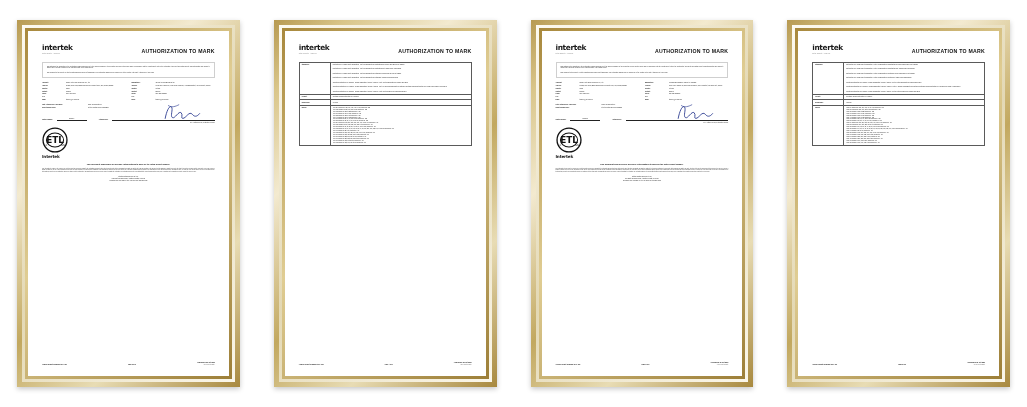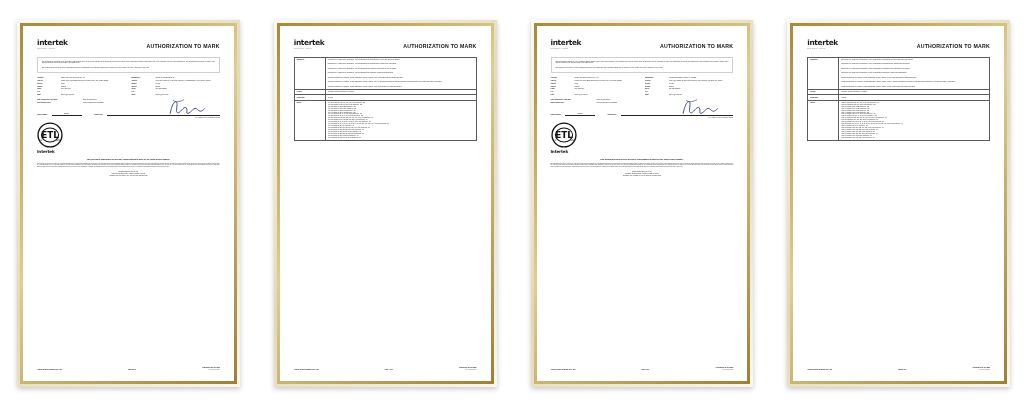--- a/index.html
+++ b/index.html
@@ -9,20 +9,21 @@
     overflow:hidden;
   }
   .gallery{display:flex;width:1027px;height:407px;}
   .frame-cell{width:256.75px;height:407px;position:relative;}
 
   
   .frame{
     position:absolute;left:17px;top:20px;right:17px;bottom:20px;
     background:
       linear-gradient(135deg,#b79a52 0%,#d9c589 12%,#f3ead0 30%,#c2a85f 55%,#e8dcb4 75%,#a8893f 100%);
+    padding:5px;
     box-shadow:0 2px 5px rgba(0,0,0,.22);
     box-sizing:border-box;
   }
   .frame-inner{
     width:100%;height:100%;box-sizing:border-box;
     background:linear-gradient(135deg,#fdfaf0,#e3d8b4 50%,#fbf7ea);
     padding:3px;
   }
   .frame-lip{
     width:100%;height:100%;box-sizing:border-box;

